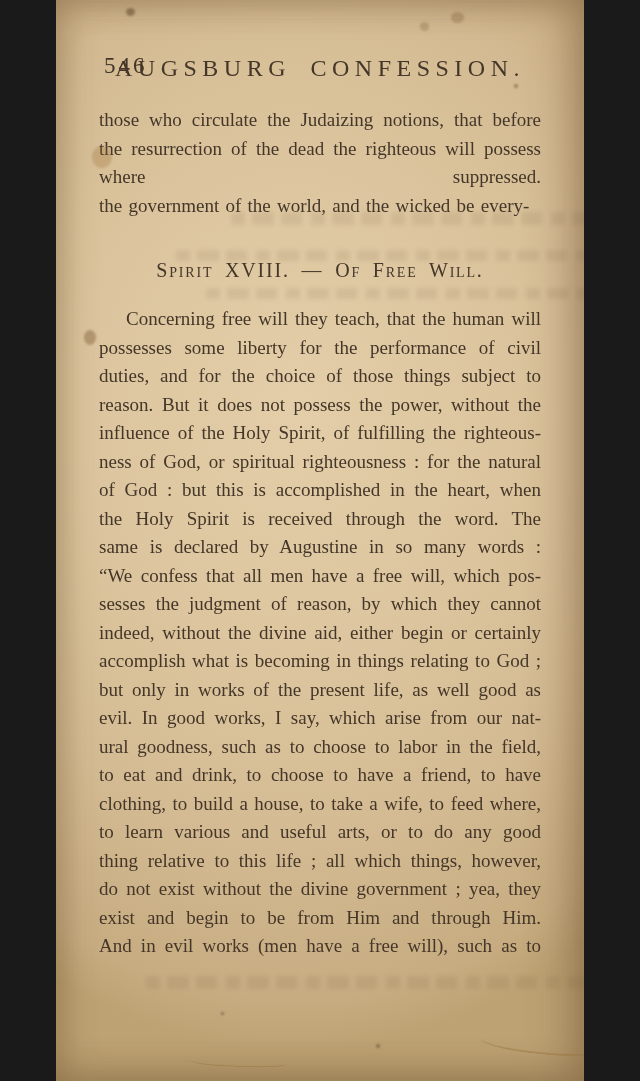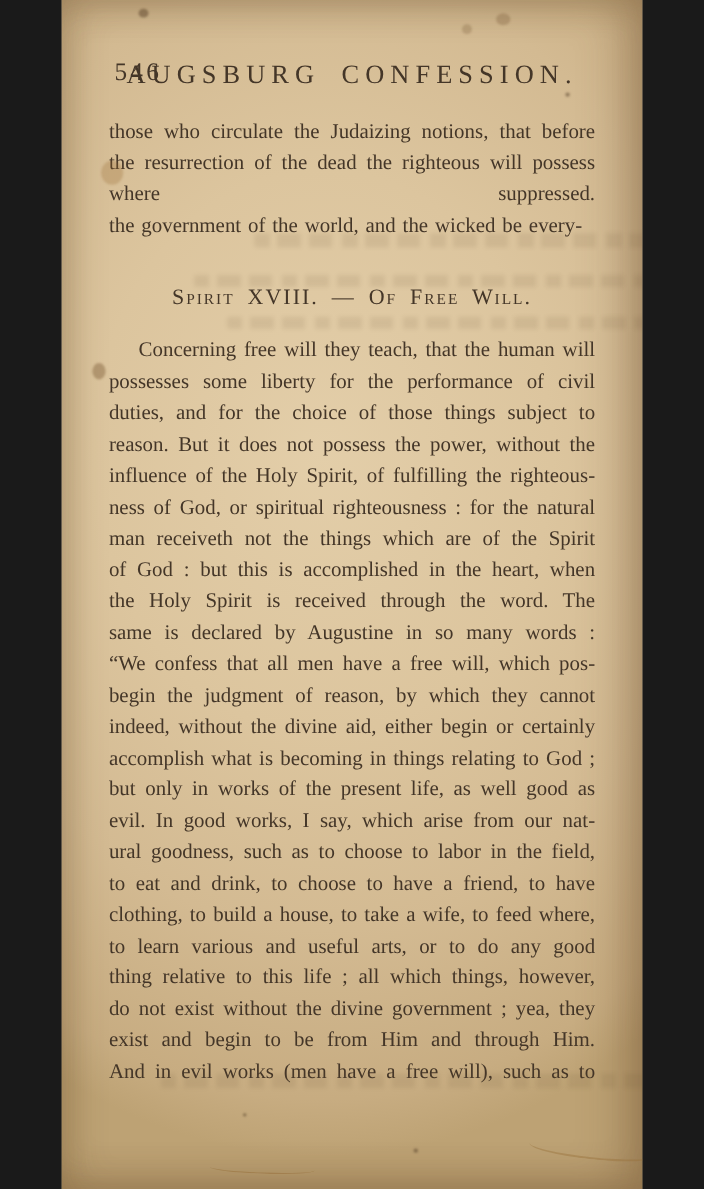--- a/index.html
+++ b/index.html
@@ -71,26 +71,25 @@
 
   <div class="article-heading">Spirit XVIII. — Of Free Will.</div>
 
   <div class="para para-article">
       <div class="tline">Concerning free will they teach, that the human will</div>
       <div class="tline">possesses some liberty for the performance of civil</div>
       <div class="tline">duties, and for the choice of those things subject to</div>
       <div class="tline">reason. But it does not possess the power, without the</div>
       <div class="tline">influence of the Holy Spirit, of fulfilling the righteous-</div>
       <div class="tline">ness of God, or spiritual righteousness : for the natural</div>
-      <div class="tline">man receiveth not the things which are of the Spirit</div>
       <div class="tline">of God : but this is accomplished in the heart, when</div>
       <div class="tline">the Holy Spirit is received through the word. The</div>
       <div class="tline">same is declared by Augustine in so many words :</div>
       <div class="tline">“We confess that all men have a free will, which pos-</div>
-      <div class="tline">begin the judgment of reason, by which they cannot</div>
+      <div class="tline">sesses the judgment of reason, by which they cannot</div>
       <div class="tline">indeed, without the divine aid, either begin or certainly</div>
       <div class="tline">accomplish what is becoming in things relating to God ;</div>
       <div class="tline">but only in works of the present life, as well good as</div>
       <div class="tline">evil. In good works, I say, which arise from our nat-</div>
       <div class="tline">ural goodness, such as to choose to labor in the field,</div>
       <div class="tline">to eat and drink, to choose to have a friend, to have</div>
       <div class="tline">clothing, to build a house, to take a wife, to feed where,</div>
       <div class="tline">to learn various and useful arts, or to do any good</div>
       <div class="tline">thing relative to this life ; all which things, however,</div>
       <div class="tline">do not exist without the divine government ; yea, they</div>

